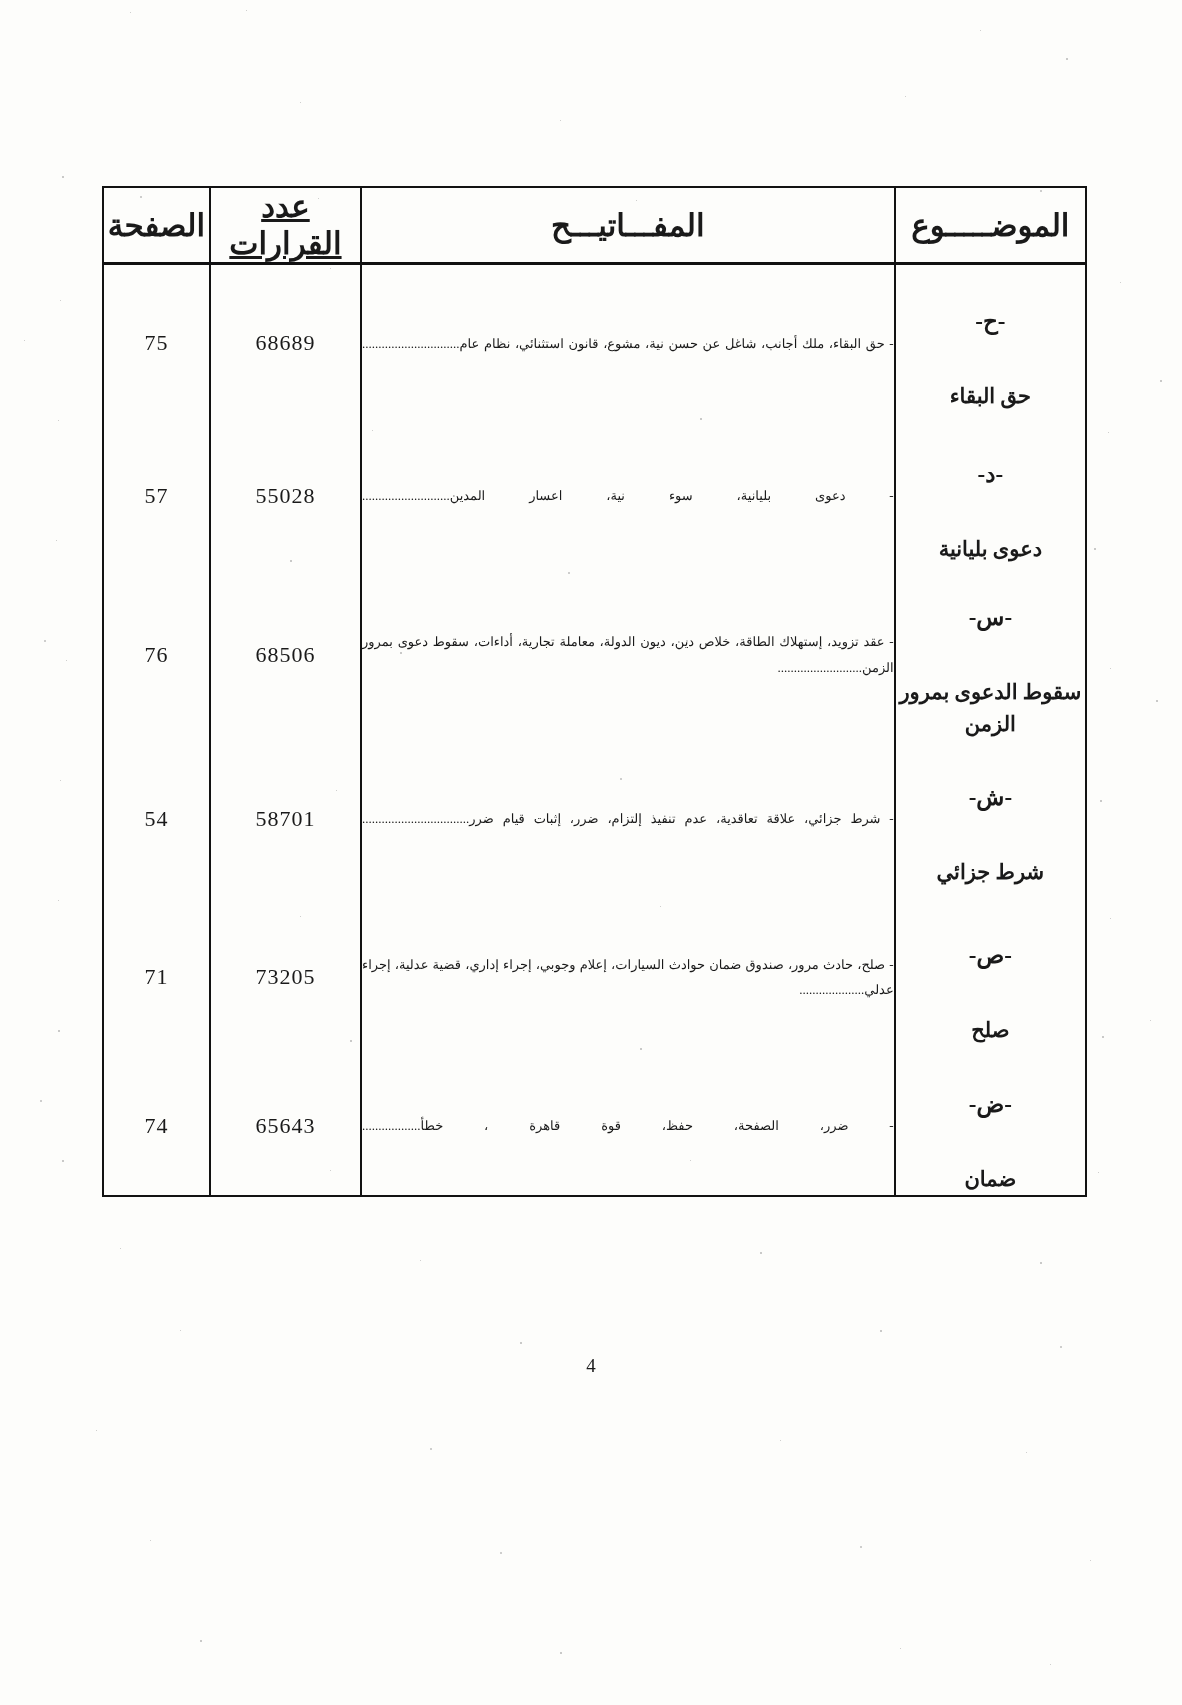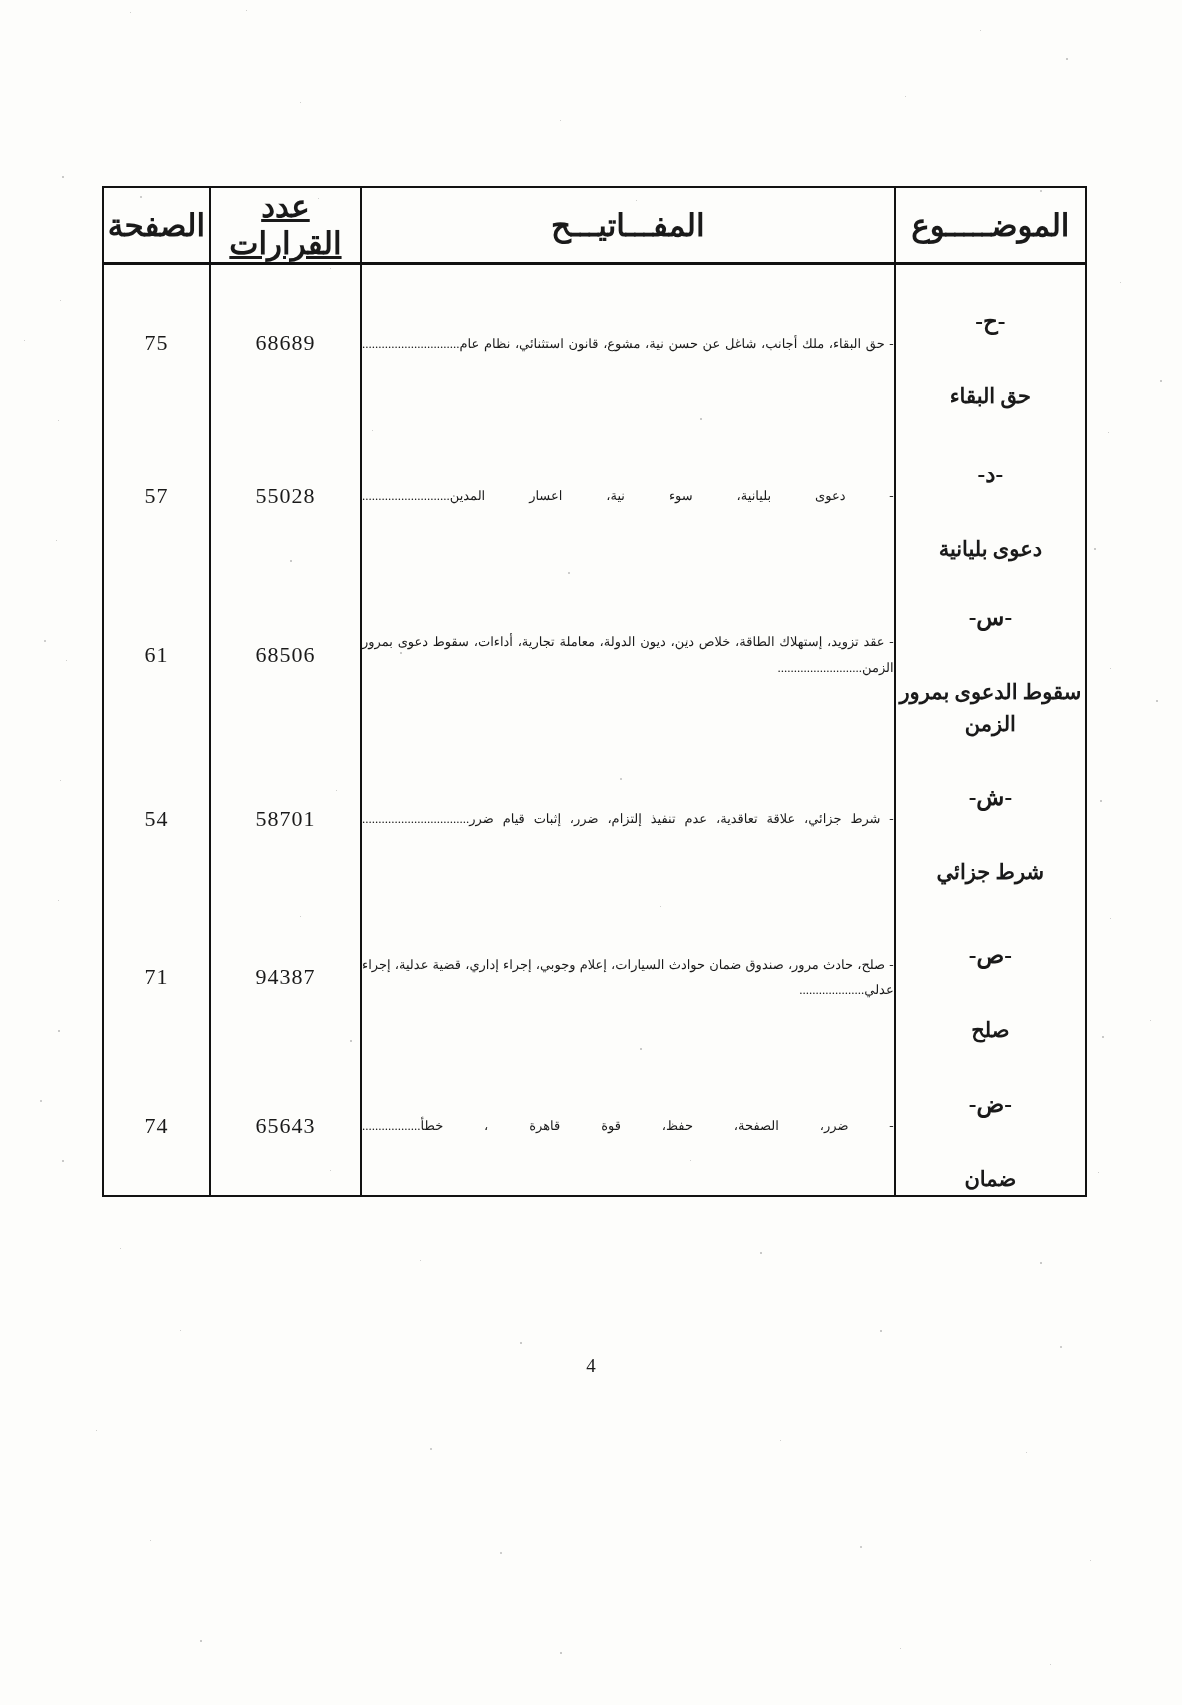--- a/index.html
+++ b/index.html
@@ -240,21 +240,21 @@
 
       <tr class="row-tall">
         <td class="subject-cell">
           <span class="letter-head">-س-</span>
           <span>سقوط الدعوى بمرور الزمن</span>
         </td>
         <td class="keys-cell">
           <span>- عقد تزويد، إستهلاك الطاقة، خلاص دين، ديون الدولة، معاملة تجارية، أداءات، سقوط دعوى بمرور الزمن</span><span class="dots">..........................</span>
         </td>
         <td class="num-cell">68506</td>
-        <td class="page-cell">61</td>
+        <td class="page-cell">76</td>
       </tr>
 
       <tr class="row-tall">
         <td class="subject-cell">
           <span class="letter-head">-ش-</span>
           <span>شرط جزائي</span>
         </td>
         <td class="keys-cell">
           <span>- شرط جزائي، علاقة تعاقدية، عدم تنفيذ إلتزام، ضرر، إثبات قيام ضرر</span><span class="dots">.................................</span>
         </td>
@@ -263,21 +263,21 @@
       </tr>
 
       <tr class="row-tall">
         <td class="subject-cell">
           <span class="letter-head">-ص-</span>
           <span>صلح</span>
         </td>
         <td class="keys-cell">
           <span>- صلح، حادث مرور، صندوق ضمان حوادث السيارات، إعلام وجوبي، إجراء إداري، قضية عدلية، إجراء عدلي</span><span class="dots">....................</span>
         </td>
-        <td class="num-cell">94387</td>
+        <td class="num-cell">73205</td>
         <td class="page-cell">71</td>
       </tr>
 
       <tr class="row-short">
         <td class="subject-cell">
           <span class="letter-head">-ض-</span>
           <span>ضمان</span>
         </td>
         <td class="keys-cell">
           <span>- ضرر، الصفحة، حفظ، قوة قاهرة ، خطأ</span><span class="dots">..................</span>

